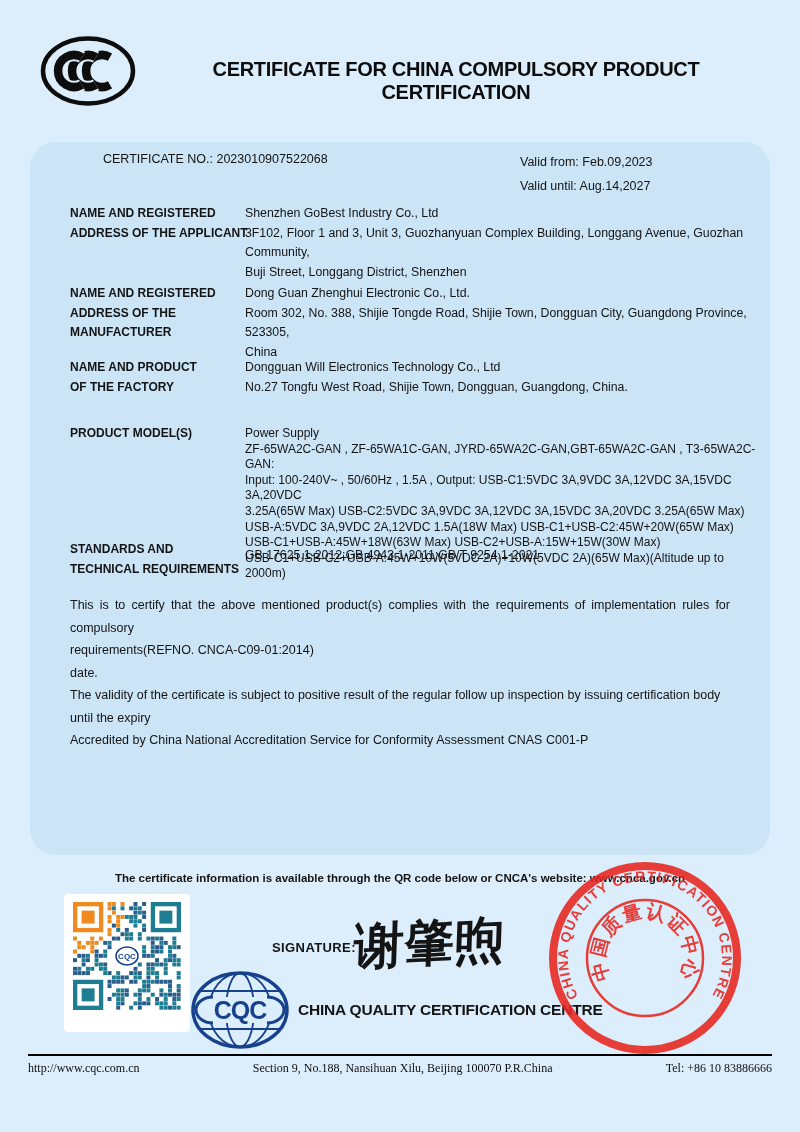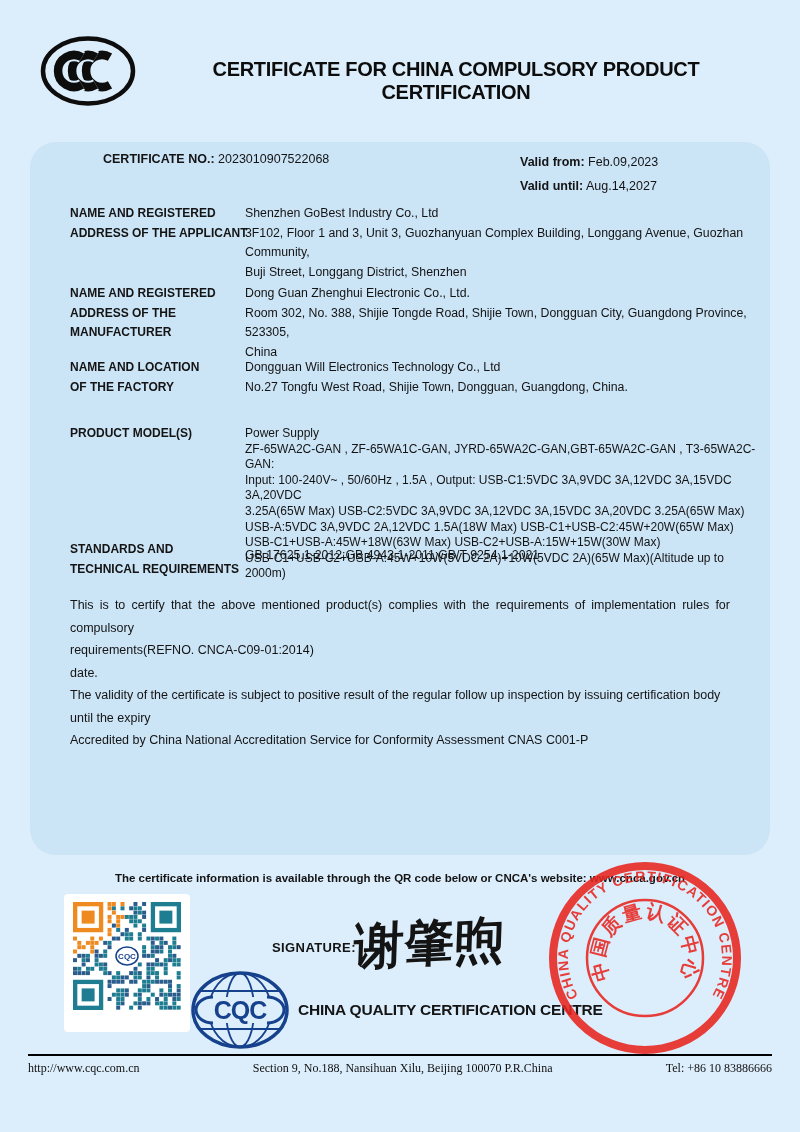--- a/index.html
+++ b/index.html
@@ -10,21 +10,21 @@
   .ccc-logo{position:absolute;left:38px;top:32px;}
   .page-title{position:absolute;left:142px;top:58px;width:628px;text-align:center;
               font-size:20px;font-weight:bold;letter-spacing:-0.3px;color:#0d0d0d;}
 
   
   .panel{position:absolute;left:30px;top:142px;width:740px;height:713px;
          background:#cbe4f6;border-radius:26px;}
 
   .certno{position:absolute;left:103px;top:152px;font-size:12.5px;}
   .validity{position:absolute;left:520px;top:150px;font-size:12.5px;line-height:24px;}
-  .b{font-weight:bold;margin-top:40px;}
+  .b{font-weight:normal;margin-top:40px;}
 
   .sec-label{position:absolute;left:70px;width:198px;font-size:12px;font-weight:bold;
              line-height:19.5px;white-space:pre-line;}
   .sec-value{position:absolute;left:245px;width:518px;font-size:12.3px;line-height:19.5px;}
   .sec-value.tight{line-height:15.6px;font-size:12px;}
 
   .paras{position:absolute;left:70px;top:594px;width:660px;font-size:12.5px;line-height:22.5px;}
   .pline{min-height:22.5px;}
   .pjust{text-align:justify;text-align-last:justify;}
 
@@ -97,21 +97,21 @@
 
   <div class="sec-label" style="top:284px">NAME AND REGISTERED
 ADDRESS OF THE
 MANUFACTURER</div>
   <div class="sec-value" style="top:284px">
       <div>Dong Guan Zhenghui Electronic Co., Ltd.</div>
       <div>Room 302, No. 388, Shijie Tongde Road, Shijie Town, Dongguan City, Guangdong Province, 523305,</div>
       <div>China</div>
     </div>
 
-  <div class="sec-label" style="top:358px">NAME AND LOCATION
+  <div class="sec-label" style="top:358px">NAME AND PRODUCT
 OF THE FACTORY</div>
   <div class="sec-value" style="top:358px">
       <div>Dongguan Will Electronics Technology Co., Ltd</div>
       <div>No.27 Tongfu West Road, Shijie Town, Dongguan, Guangdong, China.</div>
     </div>
 
   <div class="sec-label" style="top:424px">PRODUCT MODEL(S)</div>
   <div class="sec-value tight" style="top:426px">
       <div>Power Supply</div>
       <div>ZF-65WA2C-GAN , ZF-65WA1C-GAN, JYRD-65WA2C-GAN,GBT-65WA2C-GAN , T3-65WA2C-GAN:</div>

